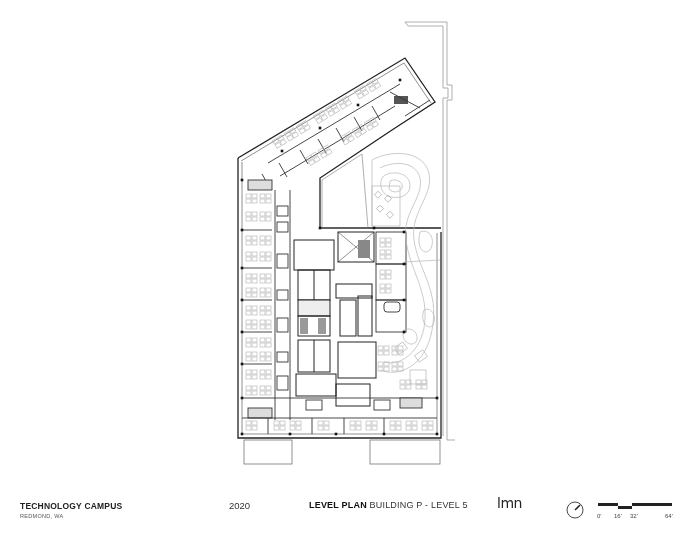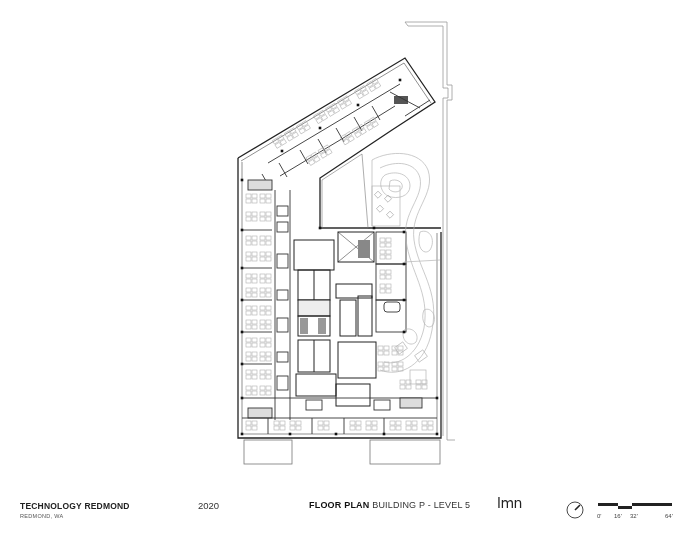--- a/index.html
+++ b/index.html
@@ -1,21 +1,21 @@
 <!DOCTYPE html>
 <html><head>
 <meta charset="utf-8">
 <style>
   html, body { margin:0; padding:0; background:#ffffff; }
   body { width:700px; height:540px; position:relative; overflow:hidden; font-family:"Liberation Sans", sans-serif; }
   #plan { position:absolute; left:0; top:0; width:700px; height:490px; }
   .tb { position:absolute; color:#222; }
   .proj-title { left:20px; top:501px; font-size:8.5px; font-weight:bold; letter-spacing:0.2px; }
   .proj-loc { left:20px; top:513px; font-size:5.5px; color:#555; letter-spacing:0.3px; }
-  .year { left:198px; top:500px; font-size:9.5px; color:#333; }
+  .year { left:229px; top:500px; font-size:9.5px; color:#333; }
   .plan-title { left:309px; top:500px; font-size:9px; color:#333; letter-spacing:0.2px; }
   .plan-title b { font-weight:bold; color:#111; }
   .logo { left:497px; top:495px; font-size:14px; color:#222; letter-spacing:-0.5px; font-family:"DejaVu Sans", sans-serif; }
   .north { position:absolute; left:566px; top:501px; width:18px; height:18px; }
   .scale { position:absolute; left:594px; top:498px; width:95px; height:30px; }
   .scale-lbl { position:absolute; top:513px; font-size:6px; color:#444; }
 </style>
 </head>
 <body>
 
@@ -241,24 +241,24 @@
       <use href="#col" x="404" y="332"></use>
       <use href="#col" x="320" y="228"></use>
     <use href="#col" x="374" y="228"></use>
       <use href="#col" x="282" y="151"></use>
       <use href="#col" x="320" y="128"></use>
     <use href="#col" x="358" y="105"></use>
       <use href="#col" x="400" y="80"></use>
   </g>
 </svg>
 
-<div class="tb proj-title">TECHNOLOGY REDMOND</div>
+<div class="tb proj-title">TECHNOLOGY CAMPUS</div>
 <div class="tb proj-loc">REDMOND, WA</div>
 <div class="tb year">2020</div>
-<div class="tb plan-title"><b>FLOOR PLAN</b><span> BUILDING P - LEVEL 5</span></div>
+<div class="tb plan-title"><b>LEVEL PLAN</b><span> BUILDING P - LEVEL 5</span></div>
 <div class="tb logo">lmn</div>
 
 <svg class="north" viewBox="0 0 18 18">
   <circle cx="9" cy="9" r="8" fill="none" stroke="#333" stroke-width="0.9"></circle>
   <line x1="9" y1="9" x2="14" y2="4" stroke="#222" stroke-width="1.6"></line>
 </svg>
 
 <svg class="scale" viewBox="0 0 95 30">
   <rect x="4" y="5" width="20" height="3" fill="#222"></rect>
   <rect x="24" y="8" width="14" height="3" fill="#222"></rect>

